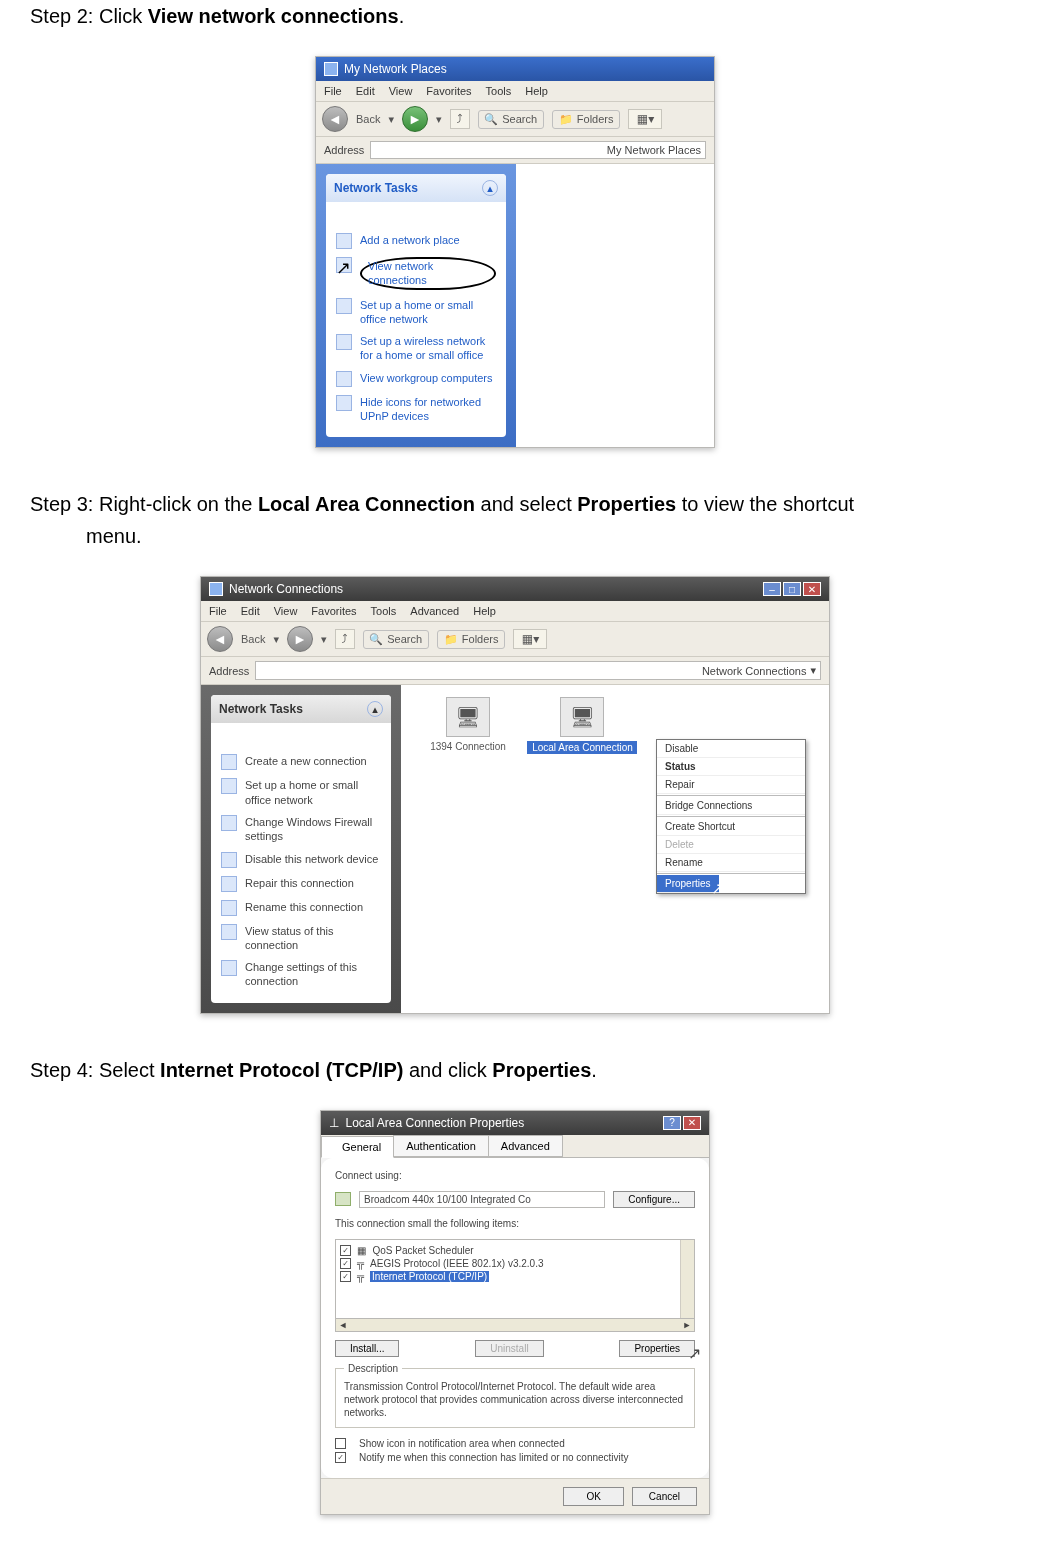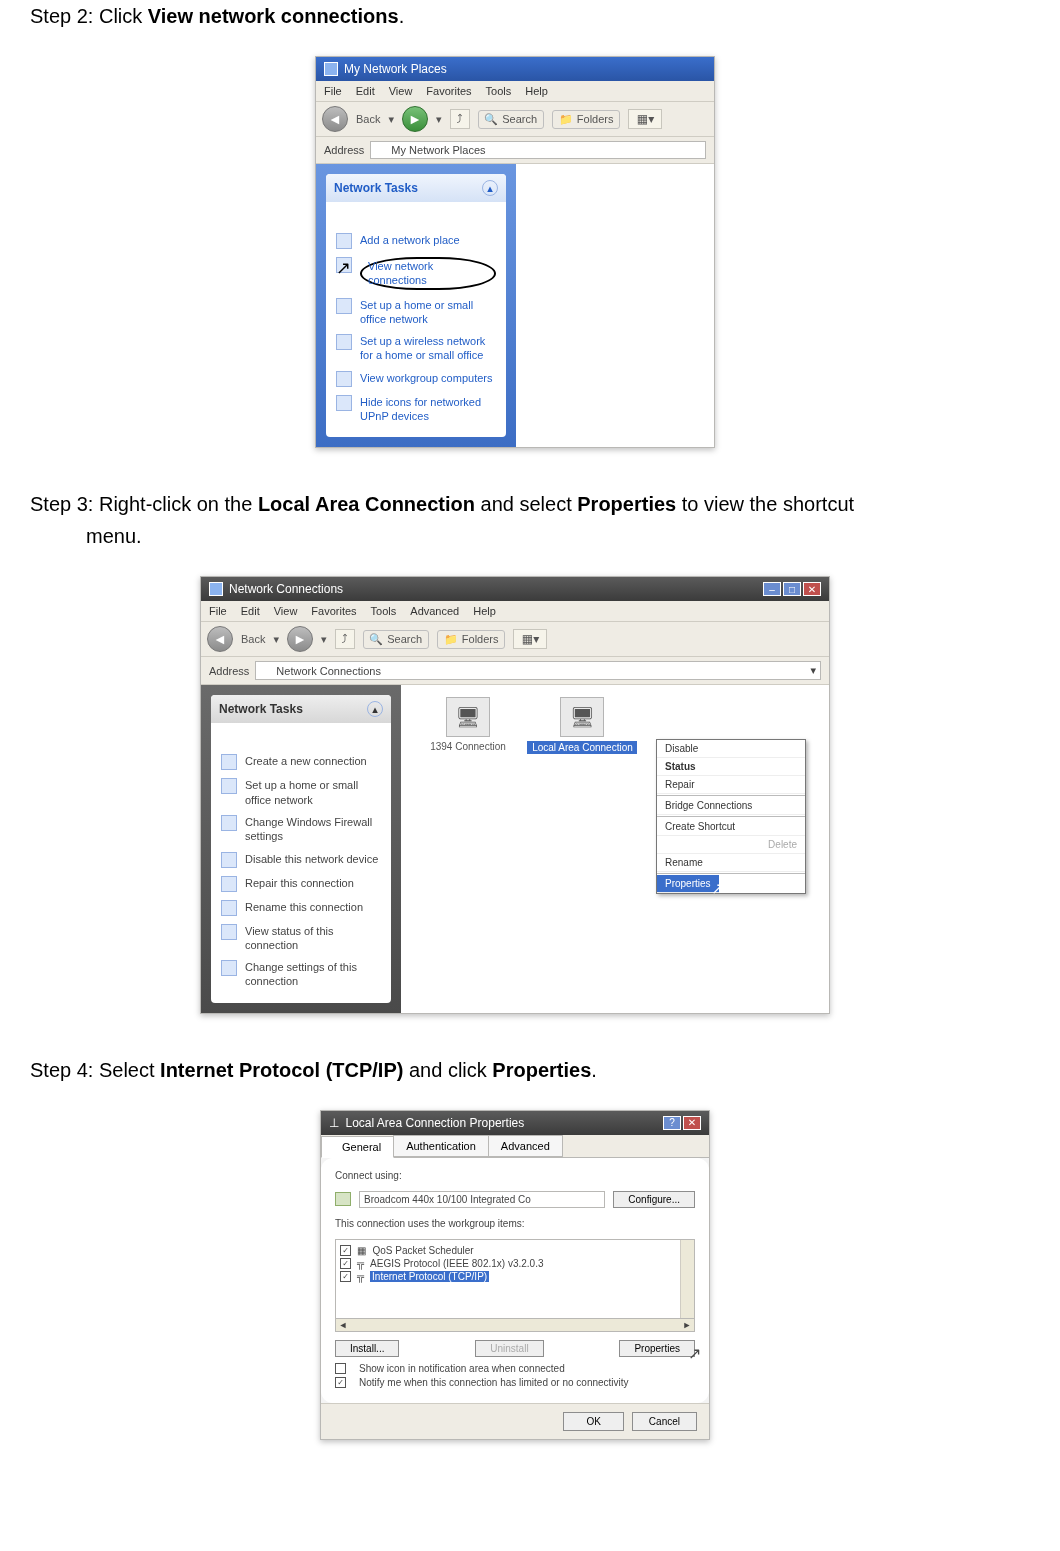--- a/index.html
+++ b/index.html
@@ -18,21 +18,21 @@
   .winctrls { margin-left: auto; display: flex; gap: 2px; }
   .winbtn { width: 18px; height: 14px; background: #6b8dd0; border: 1px solid #fff; font-size: 10px; color:#fff; display:flex; align-items:center; justify-content:center; }
   .winbtn.close { background: #c0504d; }
 
   .menubar { background: #efece4; border-bottom: 1px solid #cfccc3; font-size: 11px; color:#333; padding: 4px 8px; display:flex; gap:14px; }
   .toolbar { background: #efece4; border-bottom: 1px solid #cfccc3; padding: 4px 6px; display:flex; align-items:center; gap:8px; font-size:11px; color:#555; }
   .rbtn { width:26px; height:26px; border-radius:50%; background: linear-gradient(#78c178,#3a8f3a); border:1px solid #2e6f2e; display:flex; align-items:center; justify-content:center; color:#fff; font-size:14px; }
   .rbtn.grey { background: linear-gradient(#bdbdbd,#8b8b8b); border-color:#777; }
   .tbicon { width:20px; height:20px; border:1px solid #c8c6bd; background:#f6f4ea; display:flex; align-items:center; justify-content:center; font-size:12px; }
   .pill { border:1px solid #bfbfbf; padding:2px 6px; display:flex; align-items:center; gap:4px; border-radius:3px; }
-  .addrbar { background:#efece4; border-bottom:1px solid #cfccc3; padding:4px 8px; display:flex; align-items:center; gap:6px; font-size:11px; color:#444; }
+  .addrbar { background:#efece4; border-bottom:1px solid #cfccc3; padding:4px 8px; display:flex; align-items:center; gap:6px; font-size:11px; color:#444;text-align:right; }
 
   .body1 { display:flex; background:#fff; }
   .sidebar { width:200px; background: linear-gradient(#6a96e0,#3c6dc4); padding:10px; }
   .taskbox { background:#fff; border-radius:4px; }
   .taskhead { background:linear-gradient(#f0f5fd,#d5e2f6); color:#215dc6; font-weight:700; font-size:12px; padding:6px 8px; display:flex; justify-content:space-between; align-items:center; border-radius:4px 4px 0 0;text-align:center; }
   .taskhead .chev { width:16px; height:16px; border:1px solid #9ab4e3; border-radius:50%; display:flex; align-items:center; justify-content:center; font-size:10px; }
   .tasklist { padding:6px 8px 10px;margin-top:21px; }
   .taskitem { display:flex; gap:8px; font-size:11px; color:#215dc6; padding:4px 2px; align-items:flex-start; line-height:1.3; }
   .taskitem .ico { width:16px; height:16px; background:#dbe7fa; border:1px solid #9ab4e3; flex-shrink:0; }
   .highlight-oval { border:2px solid #000; border-radius:50%/60%; padding:0 6px; display:inline-block; }
@@ -45,21 +45,21 @@
   .body2 { display:flex; background:#fff; }
   .side2 { width:200px; background: linear-gradient(#6a6a6a,#4a4a4a); padding:10px; }
   .task2 .taskhead { background:linear-gradient(#eee,#d7d7d7); color:#333; }
   .task2 .taskitem { color:#444; }
   .cont2 { flex:1; background:#fff; padding:12px; position:relative; }
   .conn { display:inline-block; width:110px; text-align:center; vertical-align:top; font-size:10px; color:#555; }
   .conn .cicon { width:44px; height:40px; margin:0 auto 4px; background:#eaeaea; border:1px solid #b5b5b5; display:flex; align-items:center; justify-content:center; font-size:20px; }
   .conn.sel .lbl { background:#3a6ecb; color:#fff; padding:1px 3px; }
   .ctxmenu { position:absolute; left:255px; top:54px; background:#fff; border:1px solid #777; width:150px; font-size:10px; box-shadow:2px 2px 4px rgba(0,0,0,.3); }
   .ctxmenu div { padding:3px 8px; border-bottom:1px solid #eee; color:#333; }
-  .ctxmenu div.grey { color:#aaa;text-align:right; }
+  .ctxmenu div.grey { color:#aaa; }
   .ctxmenu div.sel { background:#3a6ecb; color:#fff; }
   .ctxmenu hr { border:none; border-top:1px solid #bbb; margin:1px 0; }
 
   
   .win3 { width:390px; }
   .tabs { display:flex; background:#efece4; font-size:11px; border-bottom:1px solid #b9b8b5; }
   .tab { padding:4px 12px; border:1px solid #b9b8b5; background:#f6f6f6; margin-right:-1px; }
   .tab.active { background:#fff; border-bottom:1px solid #fff; position:relative; top:1px;padding-left:20px; }
   .panel { padding:12px 14px; background:#fff; font-size:10px; color:#444;border-radius:12px; }
   .row { margin-bottom:10px; }
@@ -309,21 +309,21 @@
       <div class="tab">Authentication</div>
       <div class="tab">Advanced</div>
     </div>
     <div class="panel">
       <div class="row">Connect using:</div>
       <div class="row fld">
         <span class="ico2"></span>
         <span class="txt">Broadcom 440x 10/100 Integrated Co</span>
         <button class="btn">Configure...</button>
       </div>
-      <div class="row">This connection uses the workgroup items:</div>
+      <div class="row">This connection small the following items:</div>
       <div class="listbox">
         <div class="li">
             <span class="chk">✓</span>
             <span>▦</span>
             <span>QoS Packet Scheduler</span>
           </div>
         <div class="li">
             <span class="chk">✓</span>
             <span>╦</span>
             <span>AEGIS Protocol (IEEE 802.1x) v3.2.0.3</span>
@@ -337,20 +337,24 @@
       </div>
       <div class="scrollh">
           <span>◄</span>
           <span>►</span>
         </div>
       <div class="btnrow">
         <button class="btn">Install...</button>
         <button class="btn dis">Uninstall</button>
         <span class="hcursor"><button class="btn">Properties</button></span>
       </div>
+      <fieldset class="fieldset">
+        <legend>Description</legend>
+        <div style="line-height:1.3;">Transmission Control Protocol/Internet Protocol. The default wide area network protocol that provides communication across diverse interconnected networks.</div>
+      </fieldset>
       <div class="chkline">
           <span class="chk"></span>
           <span>Show icon in notification area when connected</span>
         </div>
       <div class="chkline">
           <span class="chk">✓</span>
           <span>Notify me when this connection has limited or no connectivity</span>
         </div>
     </div>
     <div class="footerbtns">

